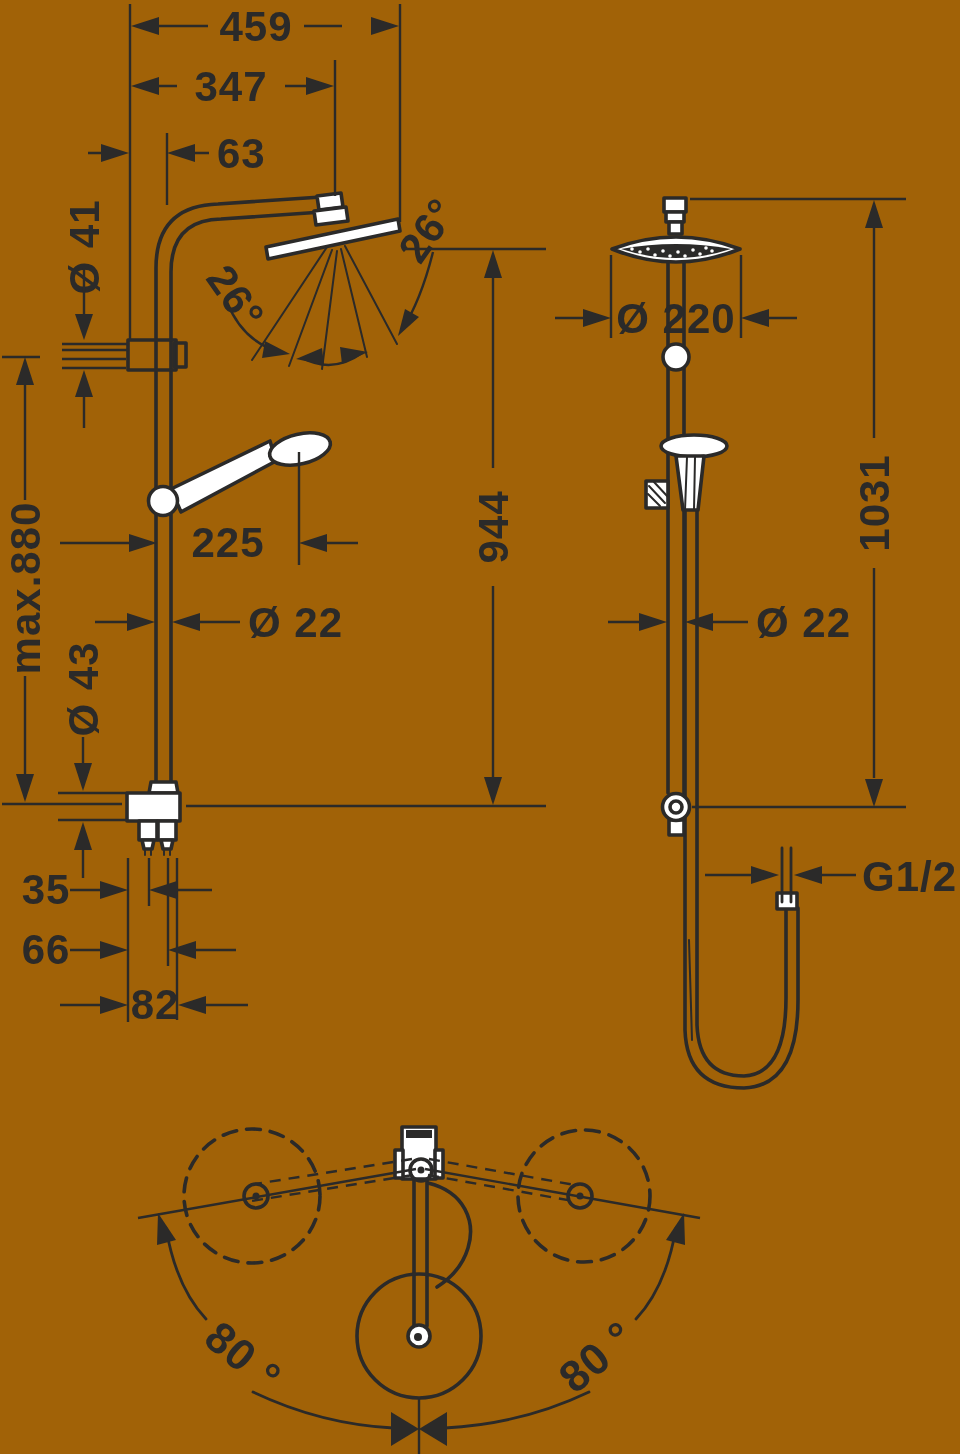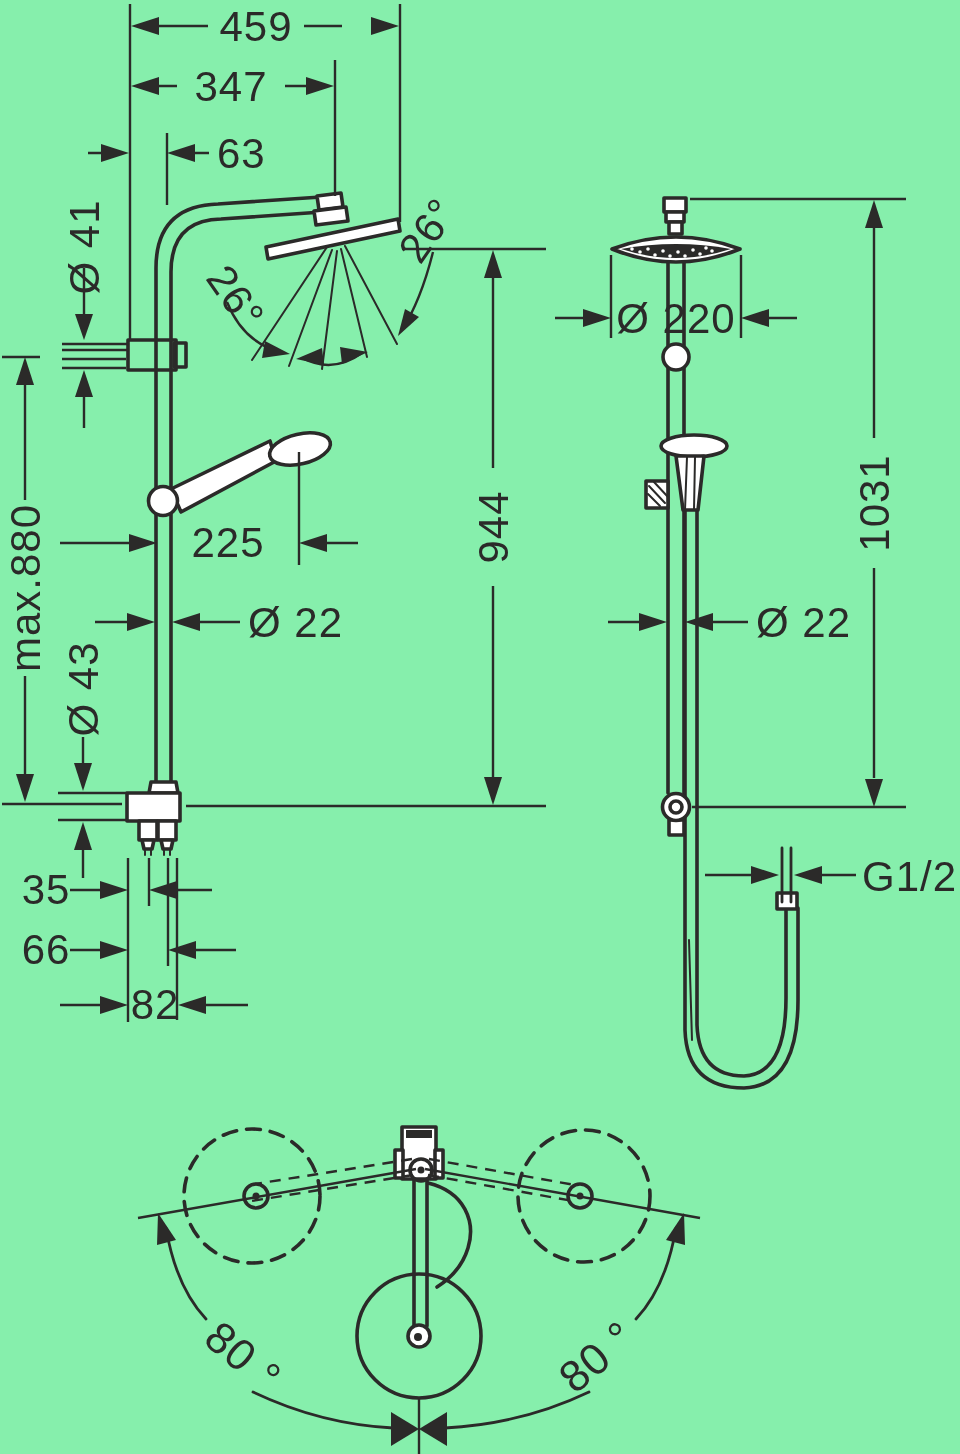--- a/index.html
+++ b/index.html
@@ -1,16 +1,16 @@
 <!DOCTYPE html>
 <html><head>
 <meta charset="utf-8">
 <style>
   html,body { margin:0; padding:0; background:#ffffff; }
-  .stage { width:960px; height:1454px; background:#86efac; position:relative; }
+  .stage { width:960px; height:1454px; background:#a16207; position:relative;font-weight:bold; }
   svg { display:block; }
   
   .p  { stroke:#2b2a29; stroke-width:3.6; fill:none; stroke-linecap:round; stroke-linejoin:round; }
   .pw { stroke:#2b2a29; stroke-width:3.6; fill:#ffffff; stroke-linecap:round; stroke-linejoin:round; }
   .pt { stroke:#2b2a29; stroke-width:2; fill:none; stroke-linecap:round; }
   
   .d  { stroke:#2b2a29; stroke-width:2.4; fill:none; stroke-linecap:butt; }
   .d3 { stroke:#2b2a29; stroke-width:2.8; fill:none; stroke-linecap:round; }
   .arr { fill:#2b2a29; stroke:none; }
   .ink { fill:#2b2a29; stroke:none; }

